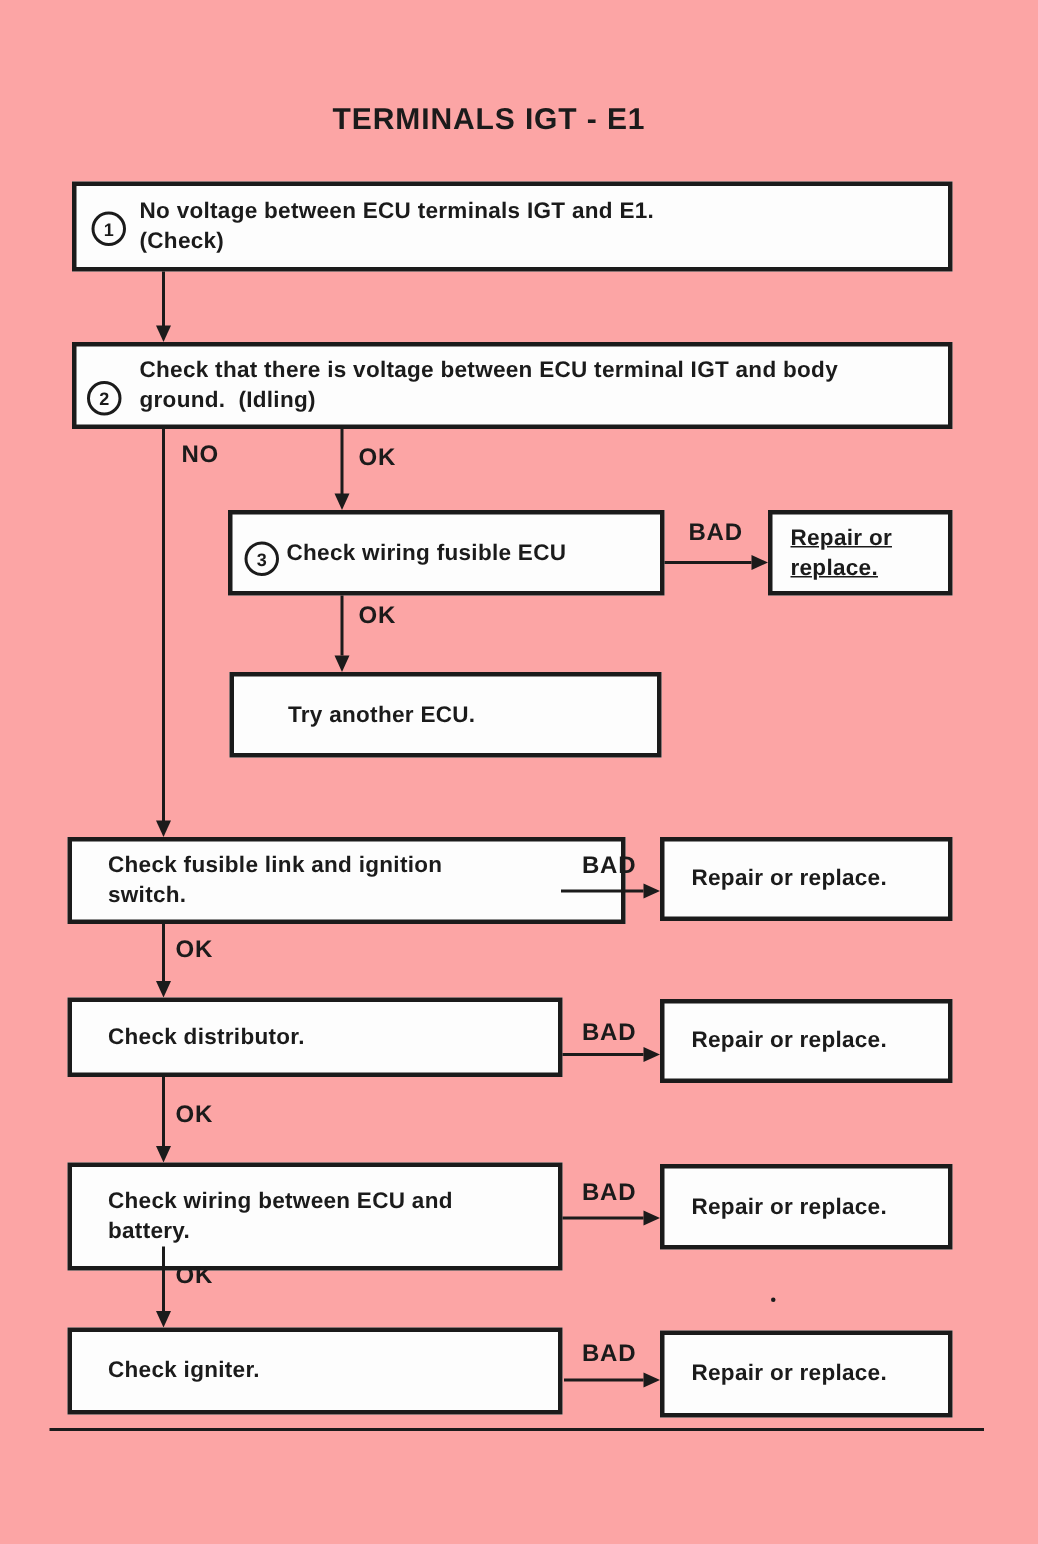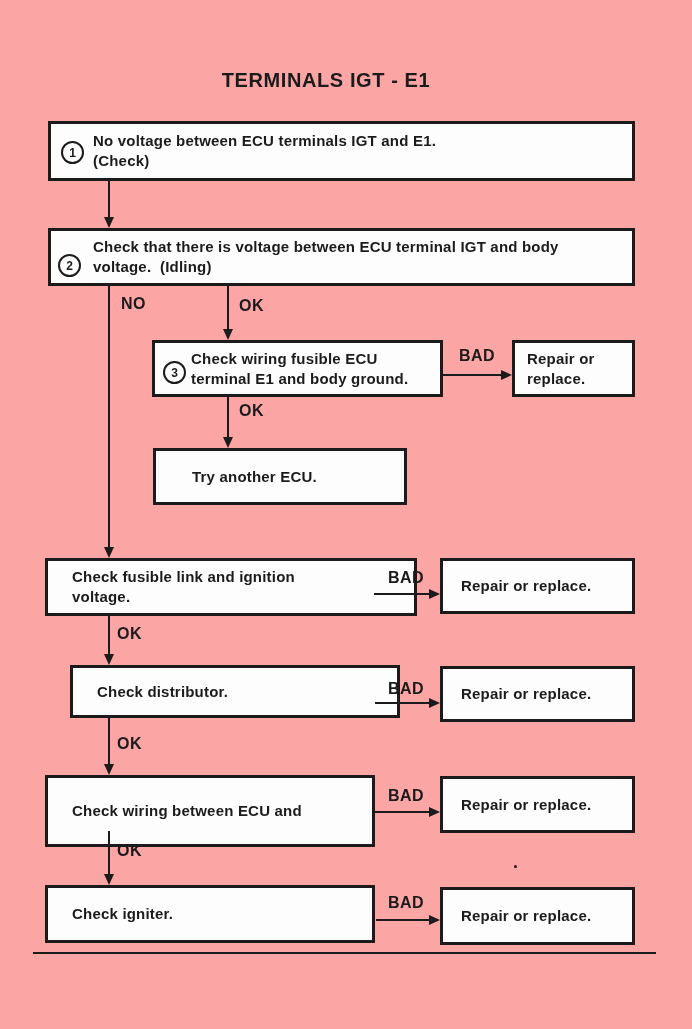--- a/index.html
+++ b/index.html
@@ -98,103 +98,103 @@
 
   <div class="vline" style="left:108px; top:181px; height:37px;"></div>
   <div class="arr-down" style="left:104px; top:217px;"></div>
 
   <div class="box" style="left:48px; top:228px; width:587px; height:58px;">
     <span class="badge" style="left:7px; top:23px;">
         <span>2</span>
       </span>
     <div class="txt pl42">
       <div class="line">Check that there is voltage between ECU terminal IGT and body</div>
-      <div class="line">voltage.  (Idling)</div>
+      <div class="line">ground.  (Idling)</div>
     </div>
   </div>
 
   <div class="lbl" style="left:121px; top:295px;text-align:right;">NO</div>
   <div class="vline" style="left:108px; top:286px; height:262px;"></div>
   <div class="arr-down" style="left:104px; top:547px;"></div>
 
   <div class="lbl" style="left:239px; top:297px;">OK</div>
   <div class="vline" style="left:227px; top:286px; height:44px;"></div>
   <div class="arr-down" style="left:223px; top:329px;"></div>
 
   <div class="box" style="left:152px; top:340px; width:291px; height:57px;">
     <span class="badge" style="left:8px; top:18px;">
         <span>3</span>
       </span>
     <div class="txt pl36">
       <div class="line">Check wiring fusible ECU</div>
-      <div class="line">terminal E1 and body ground.</div>
     </div>
   </div>
 
   <div class="lbl" style="left:459px; top:347px;">BAD</div>
   <div class="hline" style="left:443px; top:374px; width:58px;"></div>
   <div class="arr-right" style="left:501px; top:370px;"></div>
 
-  <div class="box" style="left:512px; top:340px; width:123px; height:57px;">
+  <div class="box" style="left:512px; top:340px; width:123px; height:57px;text-decoration:underline;">
     <div class="txt pl12">
       <div class="line">Repair or</div>
       <div class="line">replace.</div>
     </div>
   </div>
 
   <div class="lbl" style="left:239px; top:402px;">OK</div>
   <div class="vline" style="left:227px; top:397px; height:40px;"></div>
   <div class="arr-down" style="left:223px; top:437px;"></div>
 
-  <div class="box" style="left:153px; top:448px; width:254px; height:57px;">
+  <div class="box" style="left:153px; top:448px; width:288px; height:57px;">
     <div class="txt pl36">
       <div class="line">Try another ECU.</div>
     </div>
   </div>
 
   <div class="box" style="left:45px; top:558px; width:372px; height:58px;">
     <div class="txt pl24">
       <div class="line">Check fusible link and ignition</div>
-      <div class="line">voltage.</div>
+      <div class="line">switch.</div>
     </div>
   </div>
   <div class="lbl" style="left:388px; top:569px;">BAD</div>
   <div class="hline" style="left:374px; top:593px; width:55px;"></div>
   <div class="arr-right" style="left:429px; top:589px;"></div>
   <div class="box" style="left:440px; top:558px; width:195px; height:56px;">
     <div class="txt pl18">
       <div class="line">Repair or replace.</div>
     </div>
   </div>
 
   <div class="lbl" style="left:117px; top:625px;">OK</div>
   <div class="vline" style="left:108px; top:616px; height:39px;"></div>
   <div class="arr-down" style="left:104px; top:654px;"></div>
 
-  <div class="box" style="left:45px; top:665px; width:330px; height:53px;margin-left:25px;">
+  <div class="box" style="left:45px; top:665px; width:330px; height:53px;">
     <div class="txt pl24">
       <div class="line">Check distributor.</div>
     </div>
   </div>
   <div class="lbl" style="left:388px; top:680px;">BAD</div>
   <div class="hline" style="left:375px; top:702px; width:54px;"></div>
   <div class="arr-right" style="left:429px; top:698px;"></div>
   <div class="box" style="left:440px; top:666px; width:195px; height:56px;">
     <div class="txt pl18">
       <div class="line">Repair or replace.</div>
     </div>
   </div>
 
   <div class="lbl" style="left:117px; top:735px;">OK</div>
   <div class="vline" style="left:108px; top:718px; height:47px;"></div>
   <div class="arr-down" style="left:104px; top:764px;"></div>
 
   <div class="box" style="left:45px; top:775px; width:330px; height:72px;">
     <div class="txt pl24">
       <div class="line">Check wiring between ECU and</div>
+      <div class="line">battery.</div>
     </div>
   </div>
   <div class="lbl" style="left:388px; top:787px;">BAD</div>
   <div class="hline" style="left:375px; top:811px; width:54px;"></div>
   <div class="arr-right" style="left:429px; top:807px;"></div>
   <div class="box" style="left:440px; top:776px; width:195px; height:57px;">
     <div class="txt pl18">
       <div class="line">Repair or replace.</div>
     </div>
   </div>

